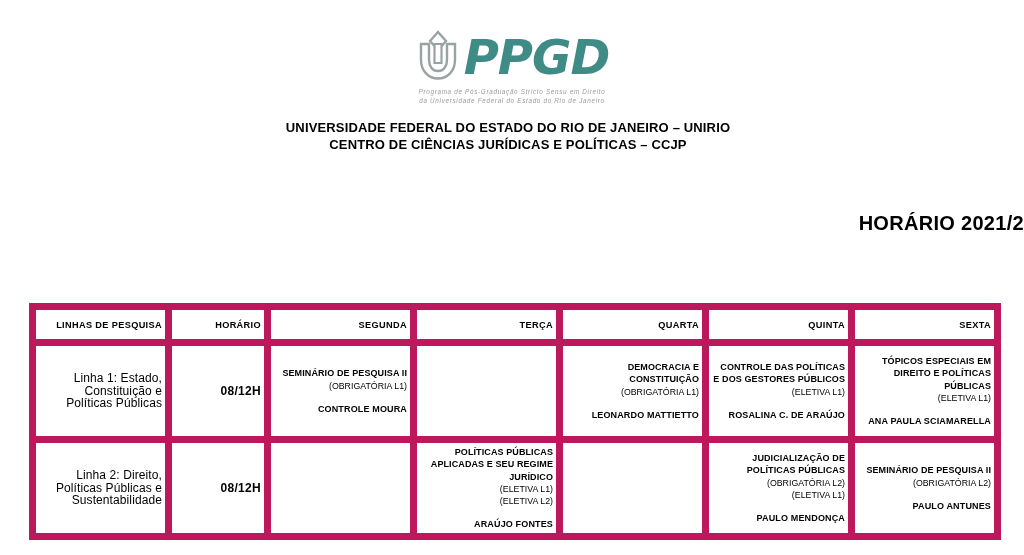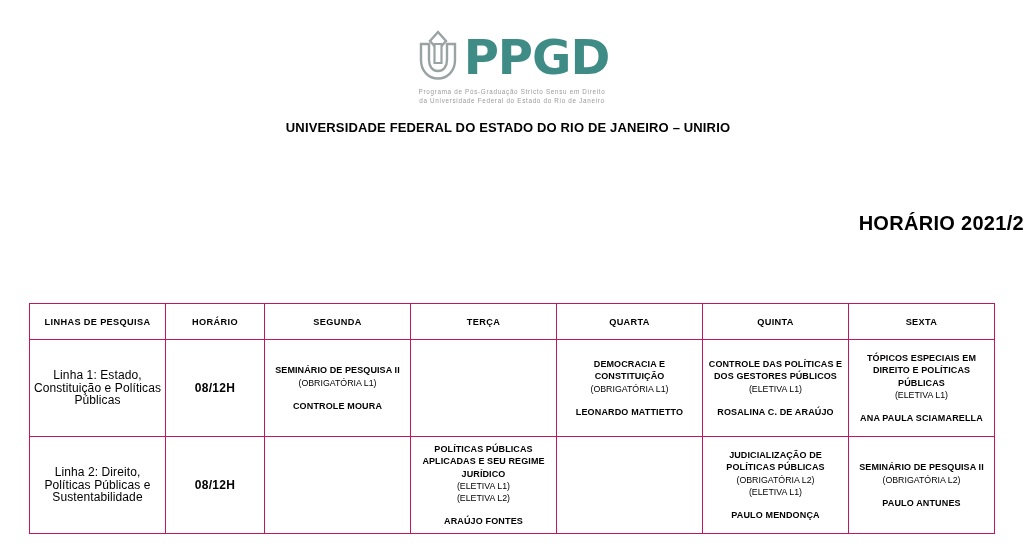--- a/index.html
+++ b/index.html
@@ -12,20 +12,21 @@
     overflow: hidden;
   }
   .page { position: relative; width: 1024px; height: 555px; }
 
   
   .logo-block {
     position: absolute;
     left: 0; top: 30px;
     width: 1024px;
     text-align: center;
+    font-style: italic;
   }
   .logo-row {
     display: inline-flex;
     align-items: flex-end;
     justify-content: center;
     gap: 3px;
     height: 52px;
   }
   .logo-mark {
     position: relative;
@@ -75,23 +76,23 @@
   
   .grid {
     position: absolute;
     left: 29px;
     top: 303px;
     width: 966px;
     border-collapse: collapse;
     table-layout: fixed;
   }
   .grid th, .grid td {
-    border: 1px solid #be185d;
+    border: 7px solid #be185d;
     vertical-align: middle;
-    text-align: center;
+    text-align: right;
     padding: 2px 3px;
   }
   .grid thead th {
     height: 36px;
     font-size: 9.2px;
     font-weight: bold;
     letter-spacing: 0.35px;
   }
   .c-linha  { width: 136px; }
   .c-hora   { width: 99px; }
@@ -146,20 +147,21 @@
       <span class="logo-word">PPGD</span>
     </div>
     <div class="logo-sub">
       <div>Programa de Pós-Graduação Stricto Sensu em Direito</div>
       <div>da Universidade Federal do Estado do Rio de Janeiro</div>
     </div>
   </div>
 
   <div class="inst-head">
     <div>UNIVERSIDADE FEDERAL DO ESTADO DO RIO DE JANEIRO – UNIRIO</div>
+    <div>CENTRO DE CIÊNCIAS JURÍDICAS E POLÍTICAS – CCJP</div>
   </div>
 
   <div class="schedule-title">HORÁRIO 2021/2</div>
 
   <table class="grid">
     <colgroup>
       <col class="c-linha">
         <col class="c-hora">
       <col class="c-day">
         <col class="c-day">

